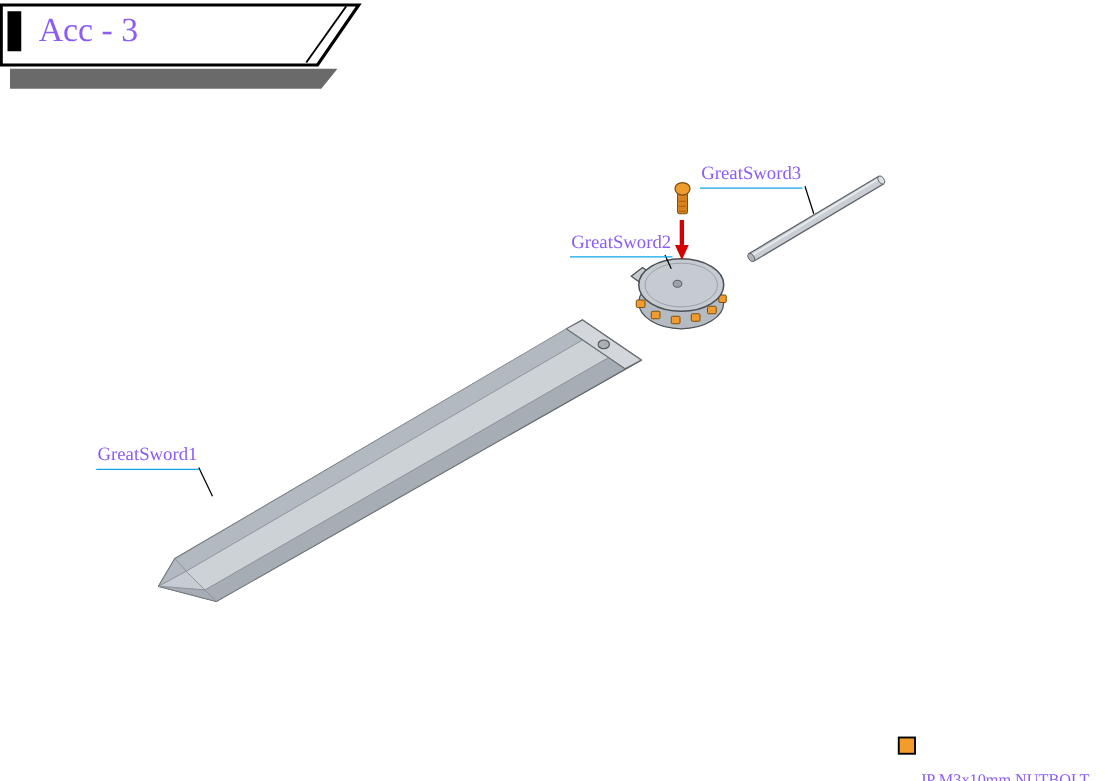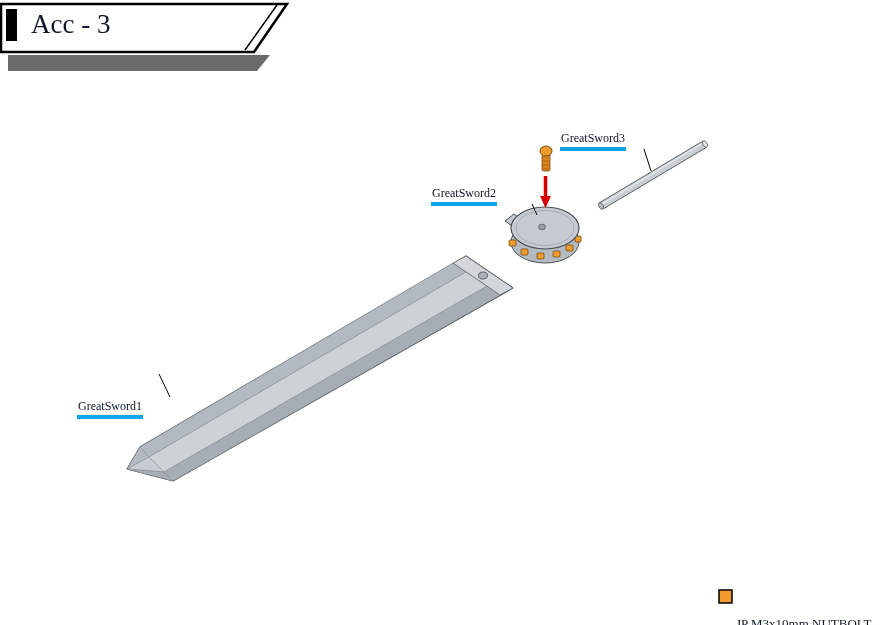--- a/index.html
+++ b/index.html
@@ -1,30 +1,30 @@
 <!DOCTYPE html>
 <html><head>
 <meta charset="utf-8">
 <style>
   html,body{margin:0;padding:0;background:#fff;}
   .canvas{
     position:relative;width:884px;height:625px;background:#ffffff;
-    overflow:hidden;font-family:"Liberation Serif", serif;color:#0f172a;
+    overflow:hidden;font-family:"Liberation Serif", serif;color:#8b5cf6;
   }
   .stage{position:absolute;left:0;top:0;width:884px;height:625px;}
   .title{
     position:absolute;left:31px;top:8px;font-size:27px;line-height:1.2;
     font-family:"Liberation Serif", serif;white-space:nowrap;
   }
   .label{
-    position:absolute;font-size:12px;line-height:1.05;white-space:nowrap;
-    border-bottom:4px solid #0ea5e9;padding:0 1px 2px 1px;font-family:Liberation Serif, serif;
+    position:absolute;font-size:15px;line-height:1.05;white-space:nowrap;
+    border-bottom:1px solid #0ea5e9;padding:0 1px 2px 1px;font-family:Liberation Serif, serif;
   }
-  .label-gs1{left:77px;top:357px;margin-top:43px;}
-  .label-gs2{left:431px;top:187px;}
+  .label-gs1{left:77px;top:357px;}
+  .label-gs2{left:456px;top:187px;}
   .label-gs3{left:560px;top:132px;}
   .legend-text{
     position:absolute;left:736px;top:616px;font-size:13px;white-space:nowrap;
   }
 </style>
 </head>
 <body>
 
 <div class="canvas">
 

